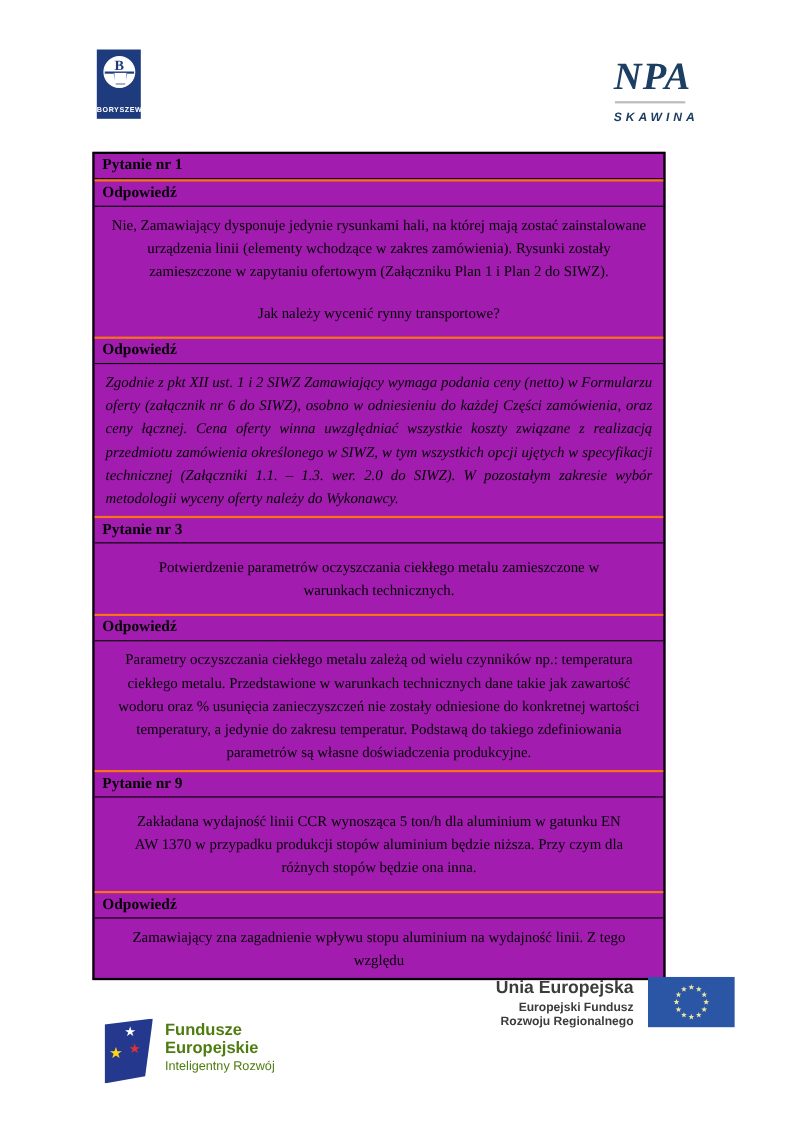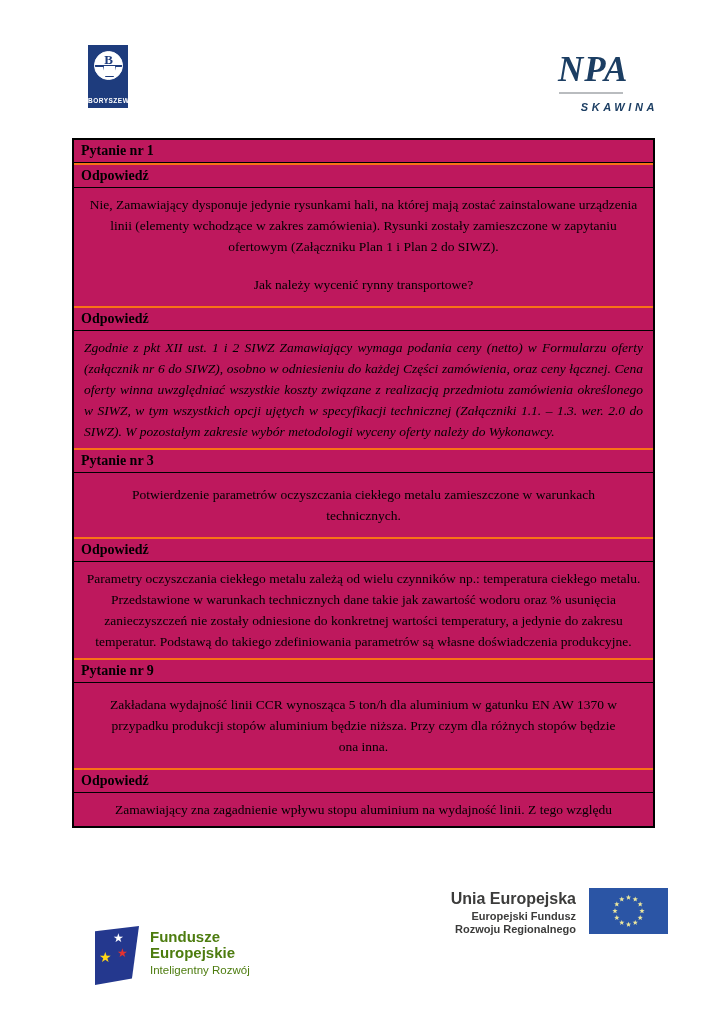--- a/index.html
+++ b/index.html
@@ -22,25 +22,25 @@
     clip-path:polygon(0 0,100% 0,82% 100%,18% 100%);}
   .bor-name{position:absolute;left:0;bottom:4px;width:100%;text-align:center;
     color:#fff;font-family:"Liberation Sans",sans-serif;font-weight:bold;
     font-size:6.5px;letter-spacing:.5px;}
 
   .npa-logo{position:absolute;left:558px;top:53px;width:100px;font-style:italic;}
   .npa-title{font-family:"Liberation Serif",serif;font-weight:bold;
     font-size:35px;line-height:34px;color:#1c3e63;letter-spacing:1px;}
   .npa-rule{width:64px;height:2px;background:#b9bcbf;margin:5px 0 7px 1px;}
   .npa-sub{font-family:"Liberation Sans",sans-serif;font-weight:bold;
-    font-size:11px;letter-spacing:3.6px;color:#1c3e63;text-align:right;}
+    font-size:11px;letter-spacing:3.6px;color:#1c3e63;}
 
   
-  .qa-table{position:absolute;left:72px;top:138px;width:583px;
-    border:2px solid #000;box-sizing:border-box;background:#be185d;}
+  .qa-table{position:absolute;left:84px;top:138px;width:521px;
+    border:2px solid #000;box-sizing:border-box;background:#a21caf;}
   .label-row{font-weight:bold;font-size:14px;line-height:20px;
     padding:1px 0 1px 7px;border-bottom:1px solid #000;}
   .label-row.thick{border-top:2px solid #f97316;}
   .qa-section:first-child .q-label{border-top:none;}
   .q-cell{font-size:13.5px;line-height:21px;text-align:center;padding:11px 28px;}
   .a-cell{font-size:13.5px;line-height:21px;text-align:center;padding:6px 10px;}
   .a-cell.justify{text-align:justify;font-style:italic;}
 
   
   .fe-logo{position:absolute;left:95px;top:926px;display:flex;gap:11px;

